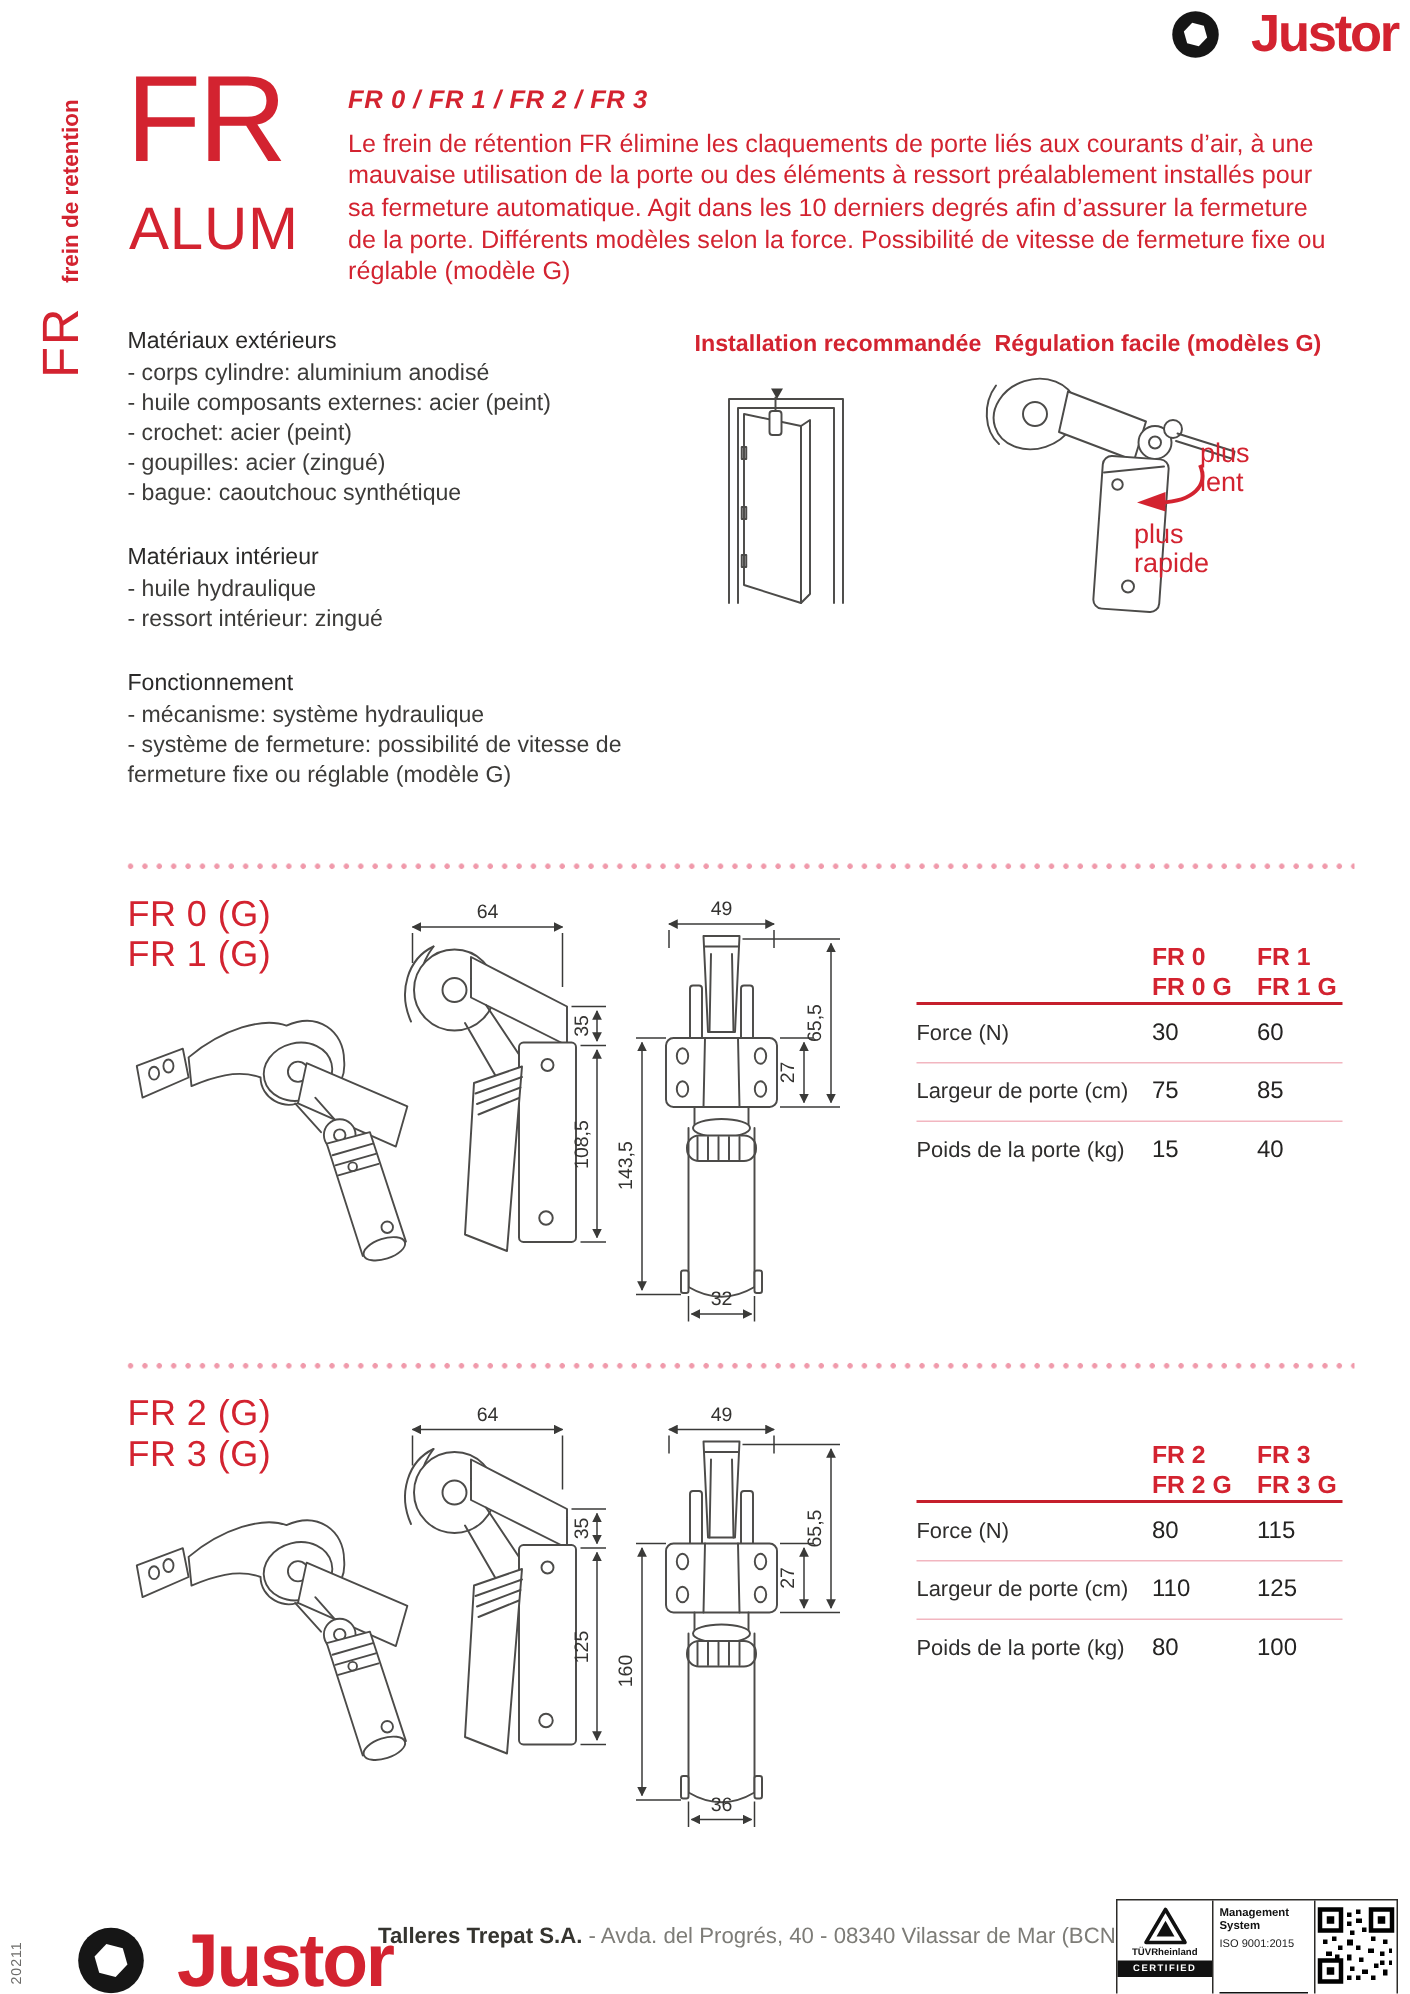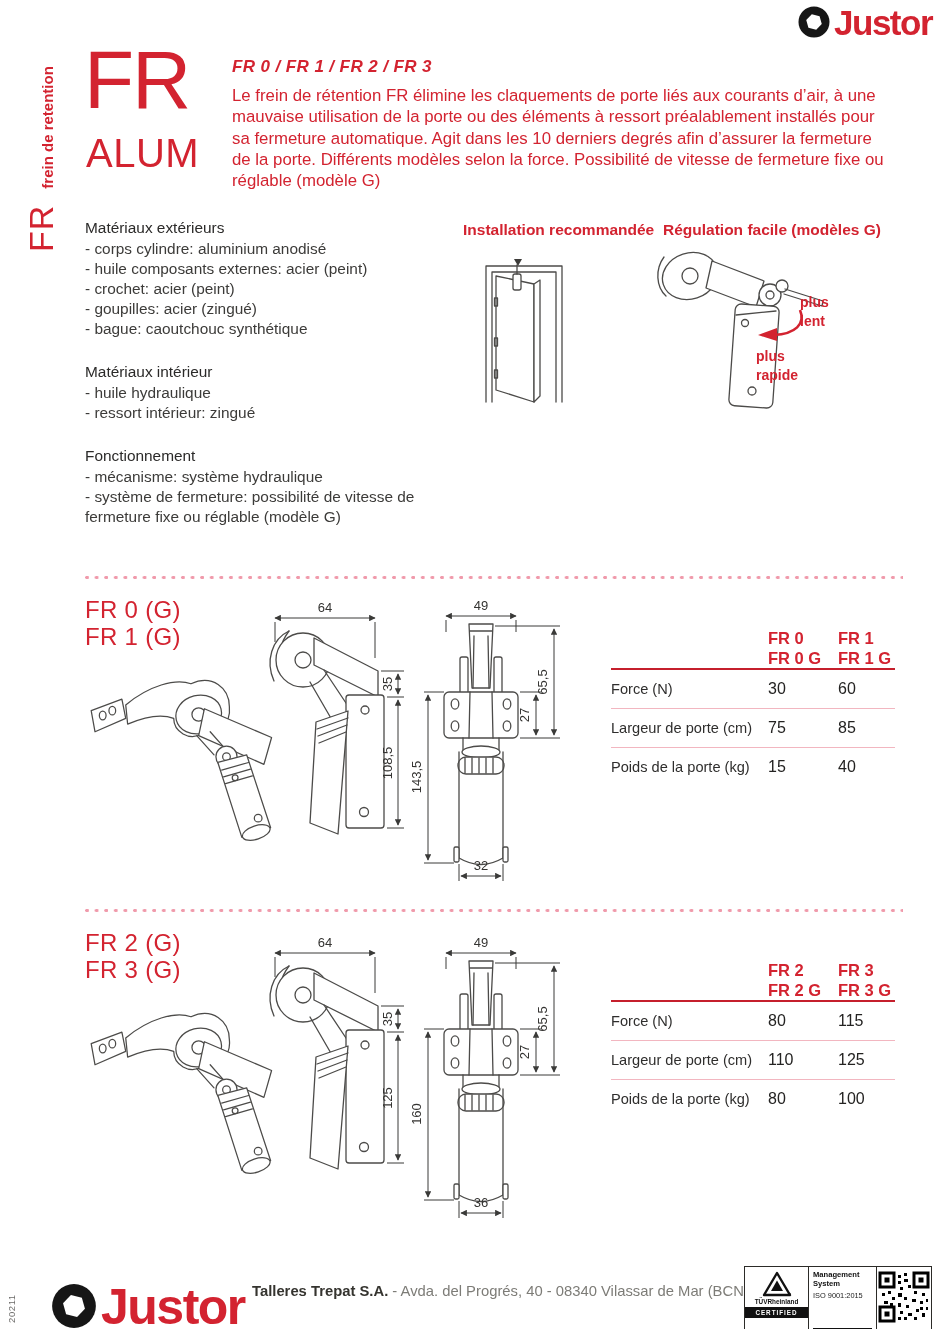--- a/index.html
+++ b/index.html
@@ -9,21 +9,21 @@
     --head:#2b2a29;
     --dim:#3a3a38;
   }
   *{box-sizing:border-box}
   body{margin:0;background:#ffffff}
   .page{position:relative;width:940px;height:1329px;background:#fff;overflow:hidden;
         font-family:"Liberation Sans",sans-serif;color:var(--ink)}
   .abs{position:absolute}
 
   
-  .logo{display:flex;gap:3px}
+  .logo{display:flex;align-items:center;gap:20px}
   .logo-text{font-weight:700;color:var(--red);letter-spacing:-1.5px;line-height:1}
 
   
   .v-label{position:absolute;left:22px;top:252px;transform-origin:0 0;transform:rotate(-90deg);
            display:flex;align-items:baseline;gap:16px;white-space:nowrap;color:var(--red)}
   .v-fr{font-size:34px;font-weight:400;letter-spacing:1px}
   .v-sub{font-size:15px;font-weight:700}
   .doc-code{position:absolute;left:6px;top:1323px;transform-origin:0 0;transform:rotate(-90deg);
             font-size:9.5px;color:#6c6b69;letter-spacing:.6px}
 
@@ -61,21 +61,21 @@
              padding:10px 0 10px;border-bottom:1px solid #f2b6c0;font-size:14.6px;color:#2f2e2d}
   .spec .row:last-child{border-bottom:none}
   .spec .val{font-size:16px;font-weight:500;color:#242322}
 
   
   svg.draw{position:absolute;overflow:visible}
   .ln{stroke:#4c4b49;stroke-width:1.3;fill:none;stroke-linecap:round;stroke-linejoin:round}
   .lnf{stroke:#4c4b49;stroke-width:1.3;fill:#fff;stroke-linejoin:round}
   .dim{stroke:var(--dim);stroke-width:1;fill:none}
   text.dimt{font-size:13px;fill:#343331;font-weight:500;font-family:"Liberation Sans",sans-serif}
-  .reg-label{position:absolute;color:var(--red);font-size:14px;line-height:19px;font-weight:700;white-space:pre-line}
+  .reg-label{position:absolute;color:var(--red);font-size:18px;line-height:19px;font-weight:400;white-space:pre-line}
 
   
   .company{position:absolute;left:252px;top:1281px;font-size:14.8px;line-height:21.5px;color:#35342f}
   .company .addr{color:#7d7c77;font-weight:400}
   .company b{font-weight:700}
   .cert{position:absolute;left:744px;top:1266px;width:188px;height:72px;border:1.5px solid #2c2b28;
         display:flex;background:#fff}
   .cert-left{width:64px;border-right:1.5px solid #2c2b28;display:flex;flex-direction:column;align-items:center;padding-top:4px}
   .cert-brand{font-size:6.4px;font-weight:700;color:#111;margin-top:1px}
   .cert-bar{margin-top:2px;width:100%;background:#111;color:#fff;font-size:6.3px;font-weight:700;

